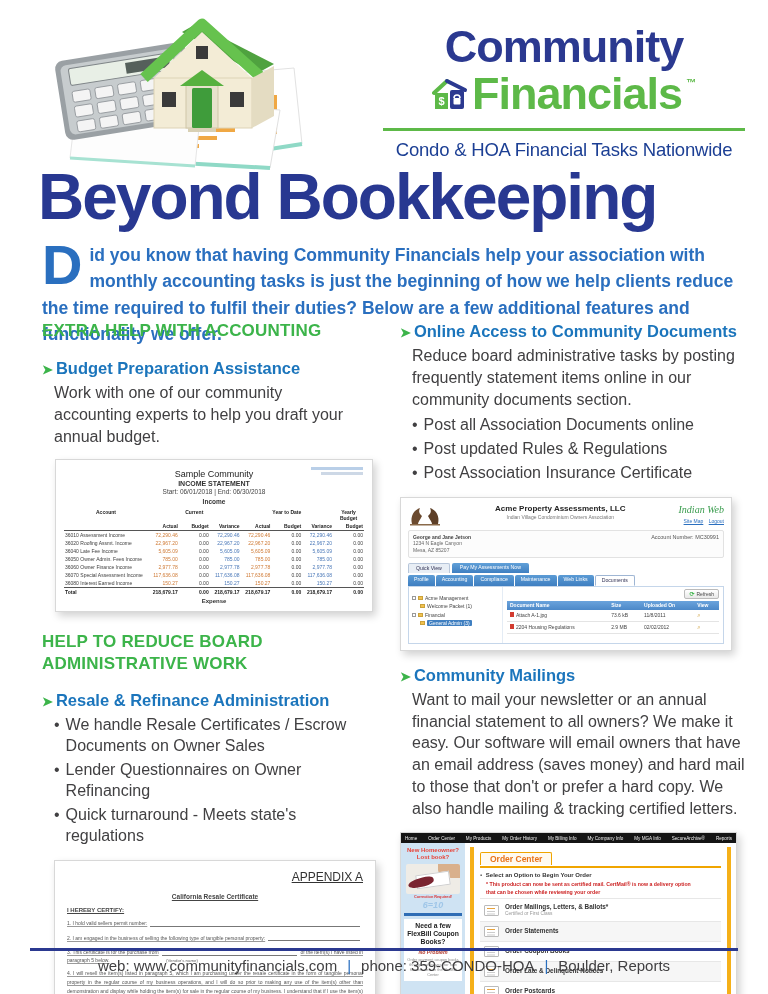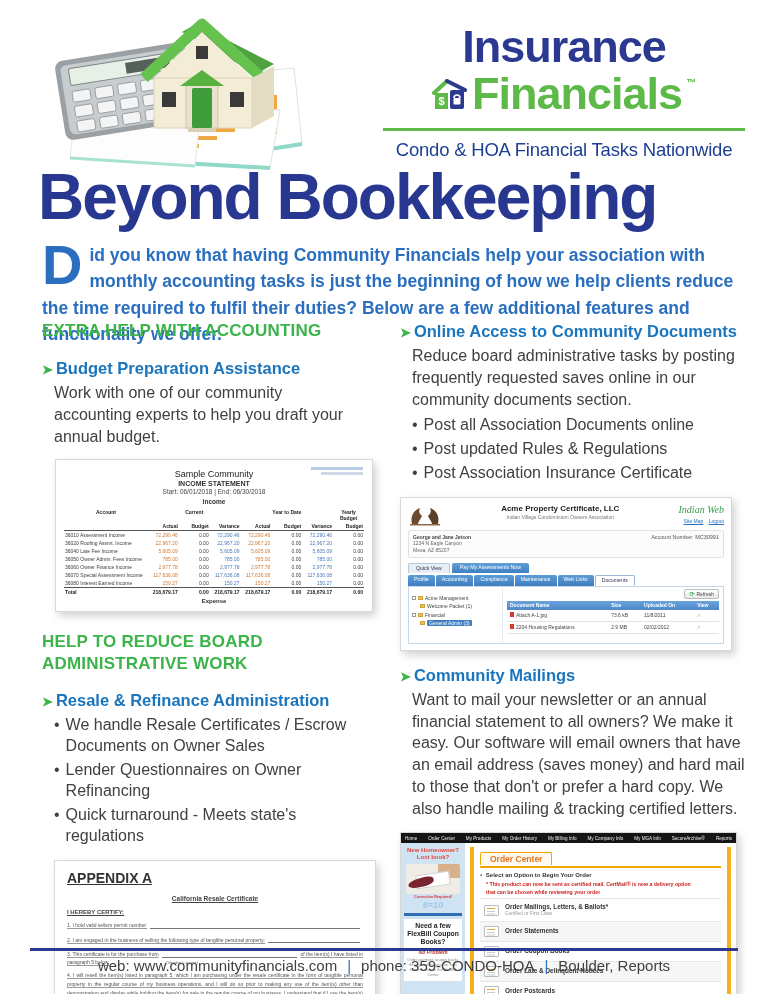--- a/index.html
+++ b/index.html
@@ -120,21 +120,21 @@
   .oc-opt { display:flex; align-items:center; gap:6px; padding:4px 4px; border-top:1px solid #e7e7e7; }
   .oc-opt:nth-of-type(even) { background:#f6f6f6; }
   .opt-ic { width:15px; height:11px; background:#fff; border:0.5px solid #bbb; border-radius:1px; position:relative; flex:none; }
   .opt-ic::after { content:""; position:absolute; left:2px; top:2px; width:8px; height:1.5px; background:#e8a33c; box-shadow:0 3px 0 #ccc, 0 5.5px 0 #ccc; }
   .opt-label { font-size:6.4px; font-weight:bold; color:#333; line-height:1.2; }
   .opt-note { font-size:4.8px; color:#999; font-weight:normal; }
   .opt-note:empty { display:none; }
 
   
   .apx { width:322px; margin:14px 0 0 12px; height:186px; overflow:hidden; padding:9px 12px; color:#555; font-size:5px; }
-  .apx-title { text-align:left; font-weight:bold; font-size:14px; color:#333; text-decoration:underline; }
+  .apx-title { text-align:right; font-weight:normal; font-size:12px; color:#333; text-decoration:underline; }
   .apx-sub { text-align:center; font-weight:bold; font-size:6.5px; color:#444; text-decoration:underline; margin-top:9px; }
   .apx-certify { font-weight:bold; font-size:6px; color:#444; text-decoration:underline; margin-top:7px; }
   .u { text-decoration:underline; text-decoration-color:#9a9a9a; }
   .apx-item { margin-top:6px; line-height:1.7; }
   .apx-flex { display:flex; align-items:flex-end; }
   .blank { flex:1; border-bottom:0.6px solid #777; margin:0 3px 1px; min-width:30px; }
   .vendor { font-size:4.4px; color:#666; margin-left:55px; }
   .apx-par { text-align:justify; line-height:1.8; }
 
   
@@ -221,21 +221,21 @@
         <rect x="58" y="86" width="20" height="40" rx="1.5" fill="#3f9c3b"></rect>
         <rect x="28" y="90" width="14" height="15" fill="#3a3a3a"></rect>
         <rect x="96" y="90" width="14" height="15" fill="#3a3a3a"></rect>
         <rect x="62" y="44" width="12" height="13" fill="#3a3a3a"></rect>
         <rect x="54" y="126" width="28" height="4" fill="#d8d0b4"></rect>
       </g>
     </svg>
   </div>
 
   <div class="logo-block">
-    <div class="logo-word1">Insurance</div>
+    <div class="logo-word1">Community</div>
     <div class="logo-row2">
       <svg width="36" height="36" viewBox="0 0 36 36">
         <path d="M2,17 L15,5" stroke="#5db948" stroke-width="4" fill="none" stroke-linecap="round"></path>
         <path d="M15,5 L33,14" stroke="#2b3990" stroke-width="4" fill="none" stroke-linecap="round"></path>
         <rect x="3" y="17" width="13" height="16" fill="#5db948"></rect>
         <text x="9.5" y="29" font-size="11" font-weight="bold" fill="#ffffff" text-anchor="middle" font-family="Liberation Sans, sans-serif">$</text>
         <rect x="18" y="14" width="14" height="19" rx="2" fill="#2b3990"></rect>
         <path d="M22,22 a3,3 0 0 1 6,0" stroke="#ffffff" stroke-width="1.6" fill="none"></path>
         <rect x="21.5" y="22" width="7" height="6.5" rx="1" fill="#ffffff"></rect>
       </svg>
@@ -447,21 +447,21 @@
 
     </div>
   </div>
 
   <div class="col-right">
 
     <div class="sub-heading">
       <span class="arrow">➤</span>
       <span>Online Access to Community Documents</span>
     </div>
-    <div class="body-text" style="padding-left:12px;">Reduce board administrative tasks by posting frequently requested saves online in our community documents section.</div>
+    <div class="body-text" style="padding-left:12px;">Reduce board administrative tasks by posting frequently statement items online in our community documents section.</div>
     <ul class="bullets" style="padding-left:8px;">
 
         <li>
           <span class="b">•</span>
           <span>Post all Association Documents online</span>
         </li>
 
         <li>
           <span class="b">•</span>
           <span>Post updated Rules &amp; Regulations</span>
@@ -474,21 +474,21 @@
       </ul>
 
     <div class="shot-card caliber">
       <div class="cal-head">
         <svg width="34" height="22" viewBox="0 0 34 22">
           <path d="M4,20 C2,12 6,6 12,4 C10,8 12,10 14,12 C12,16 10,18 10,20 Z" fill="#6b4a2f"></path>
           <path d="M30,20 C32,12 28,6 22,4 C24,8 22,10 20,12 C22,16 24,18 24,20 Z" fill="#5d3f27"></path>
           <rect x="2" y="20" width="30" height="1.5" fill="#8a6a4a"></rect>
         </svg>
         <div class="cal-title">
-          <div class="cal-company">Acme Property Certificate, LLC</div>
+          <div class="cal-company">Acme Property Assessments, LLC</div>
           <div class="cal-assoc">Indian Village Condominium Owners Association</div>
         </div>
         <div>
           <div class="cal-brand">Indian Web</div>
           <div class="cal-links">
             <span>Site Map</span>
             <span>Logout</span>
           </div>
         </div>
       </div>

